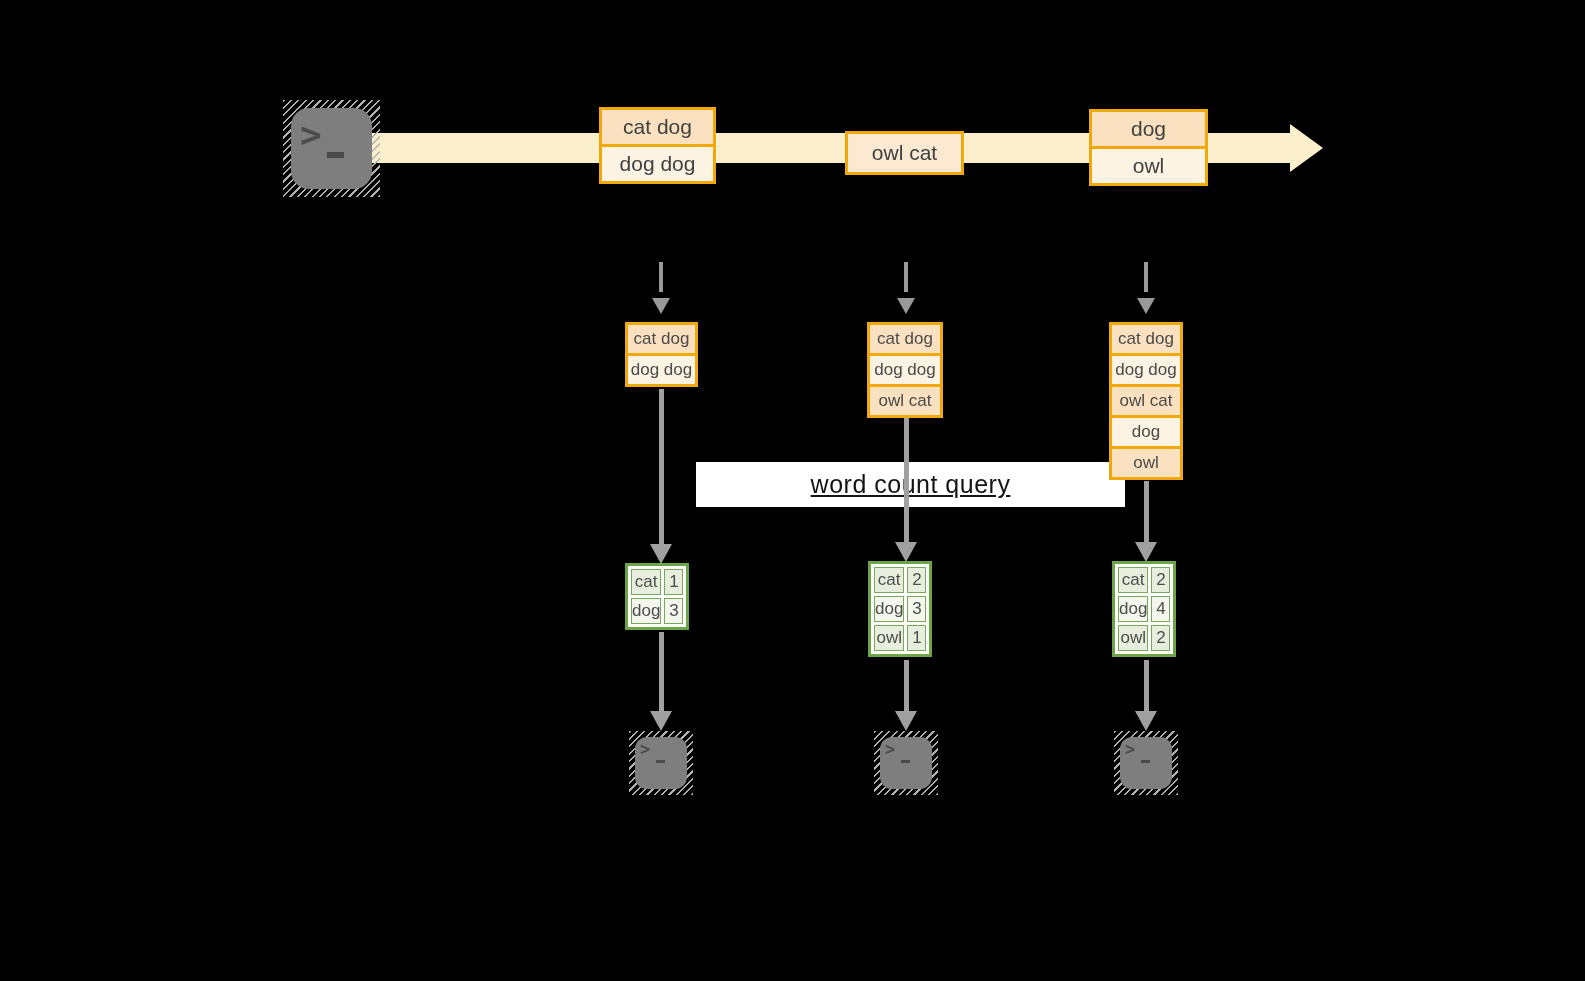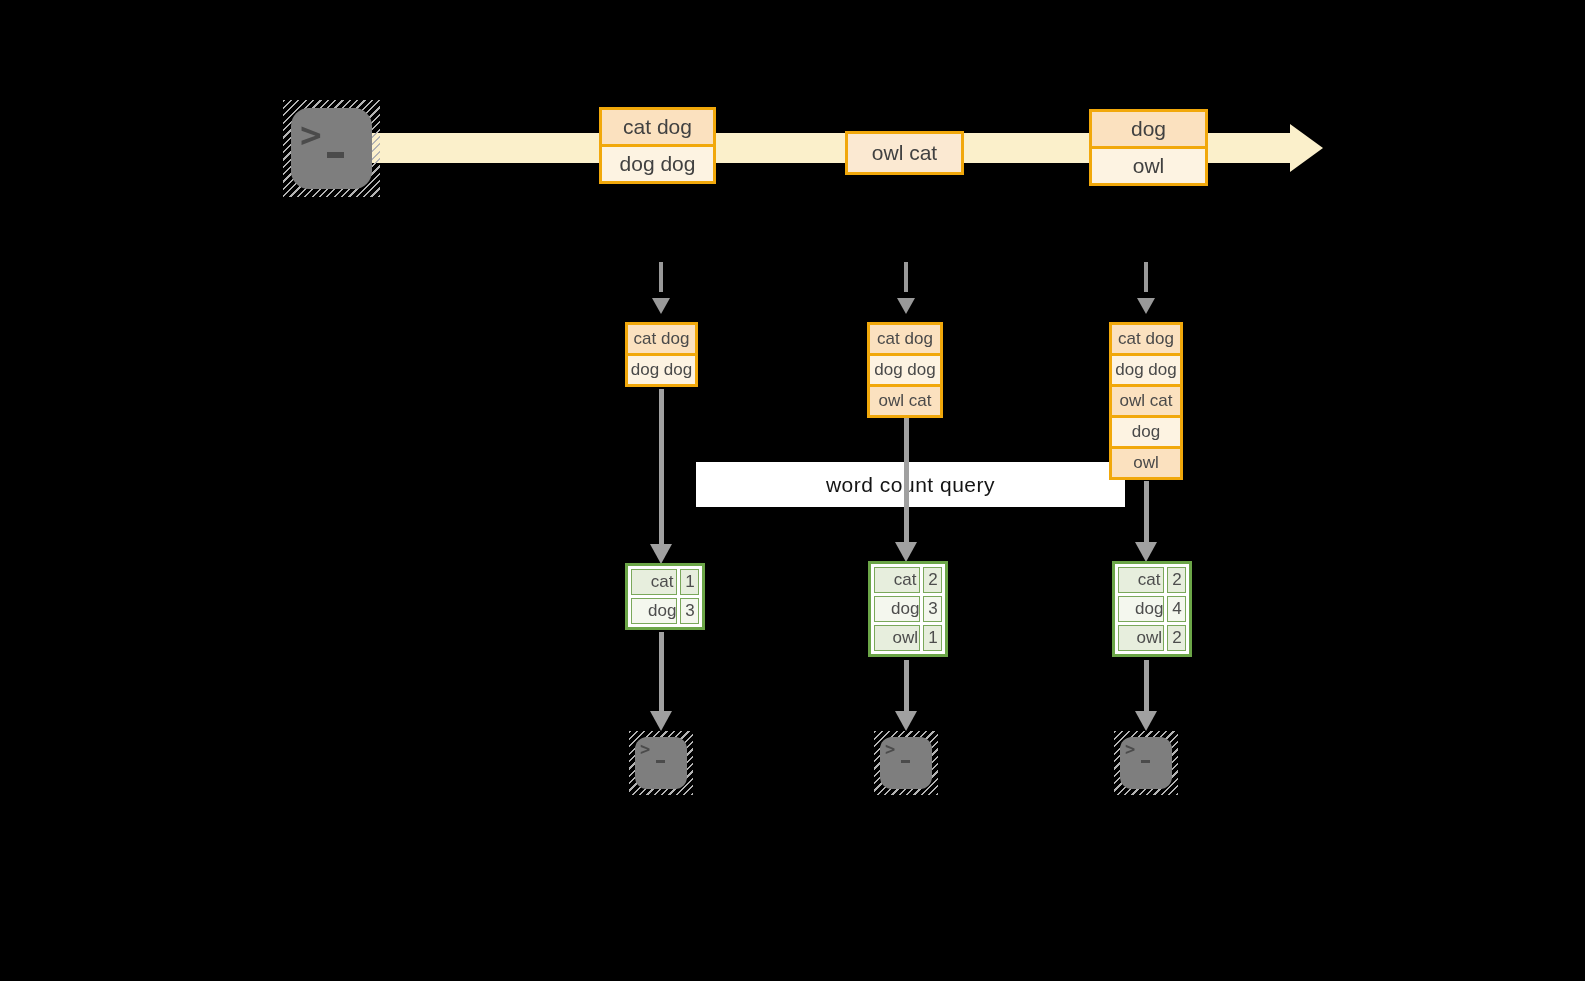--- a/index.html
+++ b/index.html
@@ -64,28 +64,28 @@
             display:flex; flex-direction:column; align-items:center; }
   .sline { width:5px; background:#a0a0a0; }
   .shead { width:0; height:0;
            border-left:11px solid transparent; border-right:11px solid transparent;
            border-top:20px solid #a0a0a0; }
 
   
   .queryband { position:absolute; left:696px; top:462px; width:429px; height:45px;
                background:#fff; z-index:0;
                display:flex; align-items:center; justify-content:center; }
-  .queryband span { font-size:21px; color:#141414; letter-spacing:0.5px; }
+  .queryband span { font-size:25px; color:#141414; letter-spacing:0.5px;text-decoration:underline; }
 
   
   table.counts { position:absolute; z-index:2; border-collapse:separate; border-spacing:3px;
                  background:#fff; border:3px solid #6ba547; }
   table.counts td { border:1px solid #7aa85a; padding:0; text-align:center;
                     font-size:17px; color:#4d4d4d; height:26px; }
-  table.counts td.word { width:30px;padding-left:16px; }
+  table.counts td.word { width:30px; }
   table.counts td.cnt  { width:19px; }
   table.counts tr:nth-child(odd)  td { background:#e7eedd; }
   table.counts tr:nth-child(even) td { background:#f4f7ee; }
 </style>
 </head>
 <body>
 
 <div class="canvas">
 
   <div class="band"></div>

